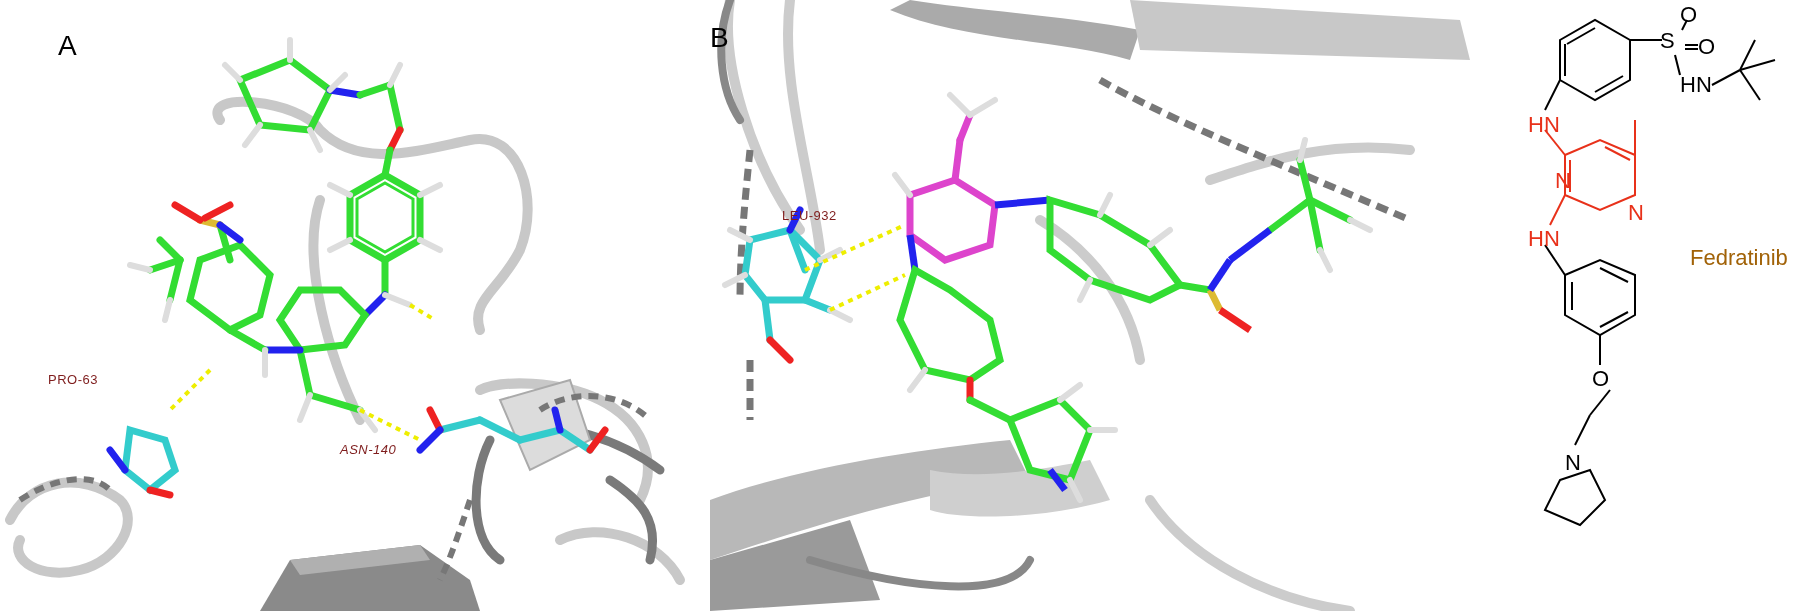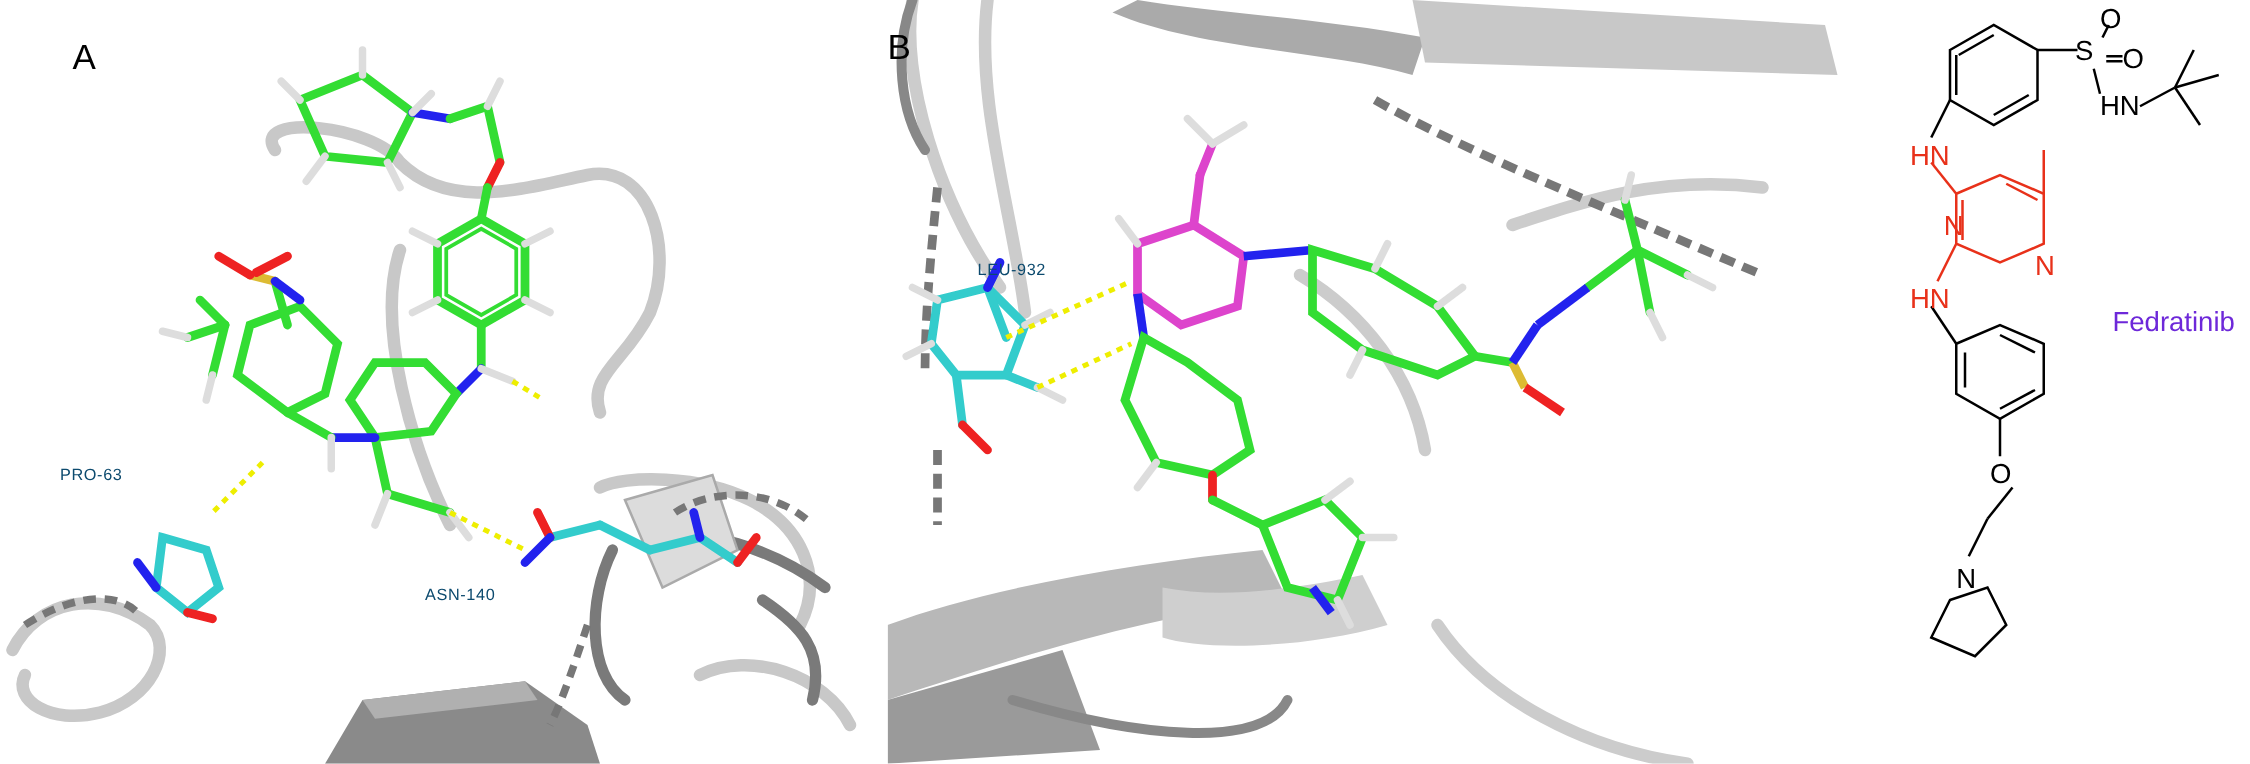--- a/index.html
+++ b/index.html
@@ -2,22 +2,22 @@
 <html><head>
 <meta charset="utf-8">
 <style>
   html, body { margin:0; padding:0; background:#ffffff; }
   body { width:1800px; height:611px; position:relative; overflow:hidden; font-family:"Liberation Sans", sans-serif; }
   .panel { position:absolute; top:0; height:611px; overflow:hidden; background:#ffffff; }
   #panelA { left:0; width:700px; }
   #panelB { left:710px; width:800px; }
   #structure { left:1500px; width:300px; }
   .panel-letter { position:absolute; font-size:28px; color:#000; }
-  .res-label { position:absolute; font-size:13px; color:#0c4a6e; letter-spacing:0.5px; }
-  .drug-name { position:absolute; font-size:22px; color:#6d28d9; }
+  .res-label { position:absolute; font-size:13px; color:#7f1d1d; letter-spacing:0.5px; }
+  .drug-name { position:absolute; font-size:22px; color:#a16207; }
   svg { position:absolute; left:0; top:0; }
   .chem-text { font-family:"Liberation Sans", sans-serif; font-size:22px; }
 </style>
 </head>
 <body>
 
 <div class="panel" id="panelA">
   <svg width="700" height="611" viewBox="0 0 700 611">
 
     <g fill="none" stroke="#c8c8c8" stroke-width="10" stroke-linecap="round">
@@ -110,21 +110,21 @@
     </g>
 
     <g stroke="#eeee00" stroke-width="4" stroke-dasharray="5 5">
       <line x1="210" y1="370" x2="170" y2="410"></line>
       <line x1="410" y1="305" x2="435" y2="320"></line>
       <line x1="360" y1="410" x2="420" y2="440"></line>
     </g>
   </svg>
   <div class="panel-letter" style="left:58px; top:30px;">A</div>
   <div class="res-label" style="left:48px; top:372px;">PRO-63</div>
-  <div class="res-label" style="left:340px; top:468px;">ASN-140</div>
+  <div class="res-label" style="left:340px; top:442px;font-style:italic;">ASN-140</div>
 </div>
 
 <div class="panel" id="panelB">
   <svg width="800" height="611" viewBox="0 0 800 611">
 
     <path d="M180 10 C250 40, 350 40, 420 60 L430 30 C350 15, 260 10, 200 0 Z" fill="#aaaaaa"></path>
     <path d="M420 0 L750 20 L760 60 L430 50 Z" fill="#c8c8c8"></path>
     <path d="M0 500 C80 470, 200 450, 300 440 L320 480 C220 490, 120 520, 0 560 Z" fill="#b8b8b8"></path>
     <path d="M0 560 L140 520 L170 600 L0 611 Z" fill="#9a9a9a"></path>
     <path d="M220 470 C270 480, 330 470, 380 460 L400 500 C330 520, 250 520, 220 510 Z" fill="#cfcfcf"></path>

